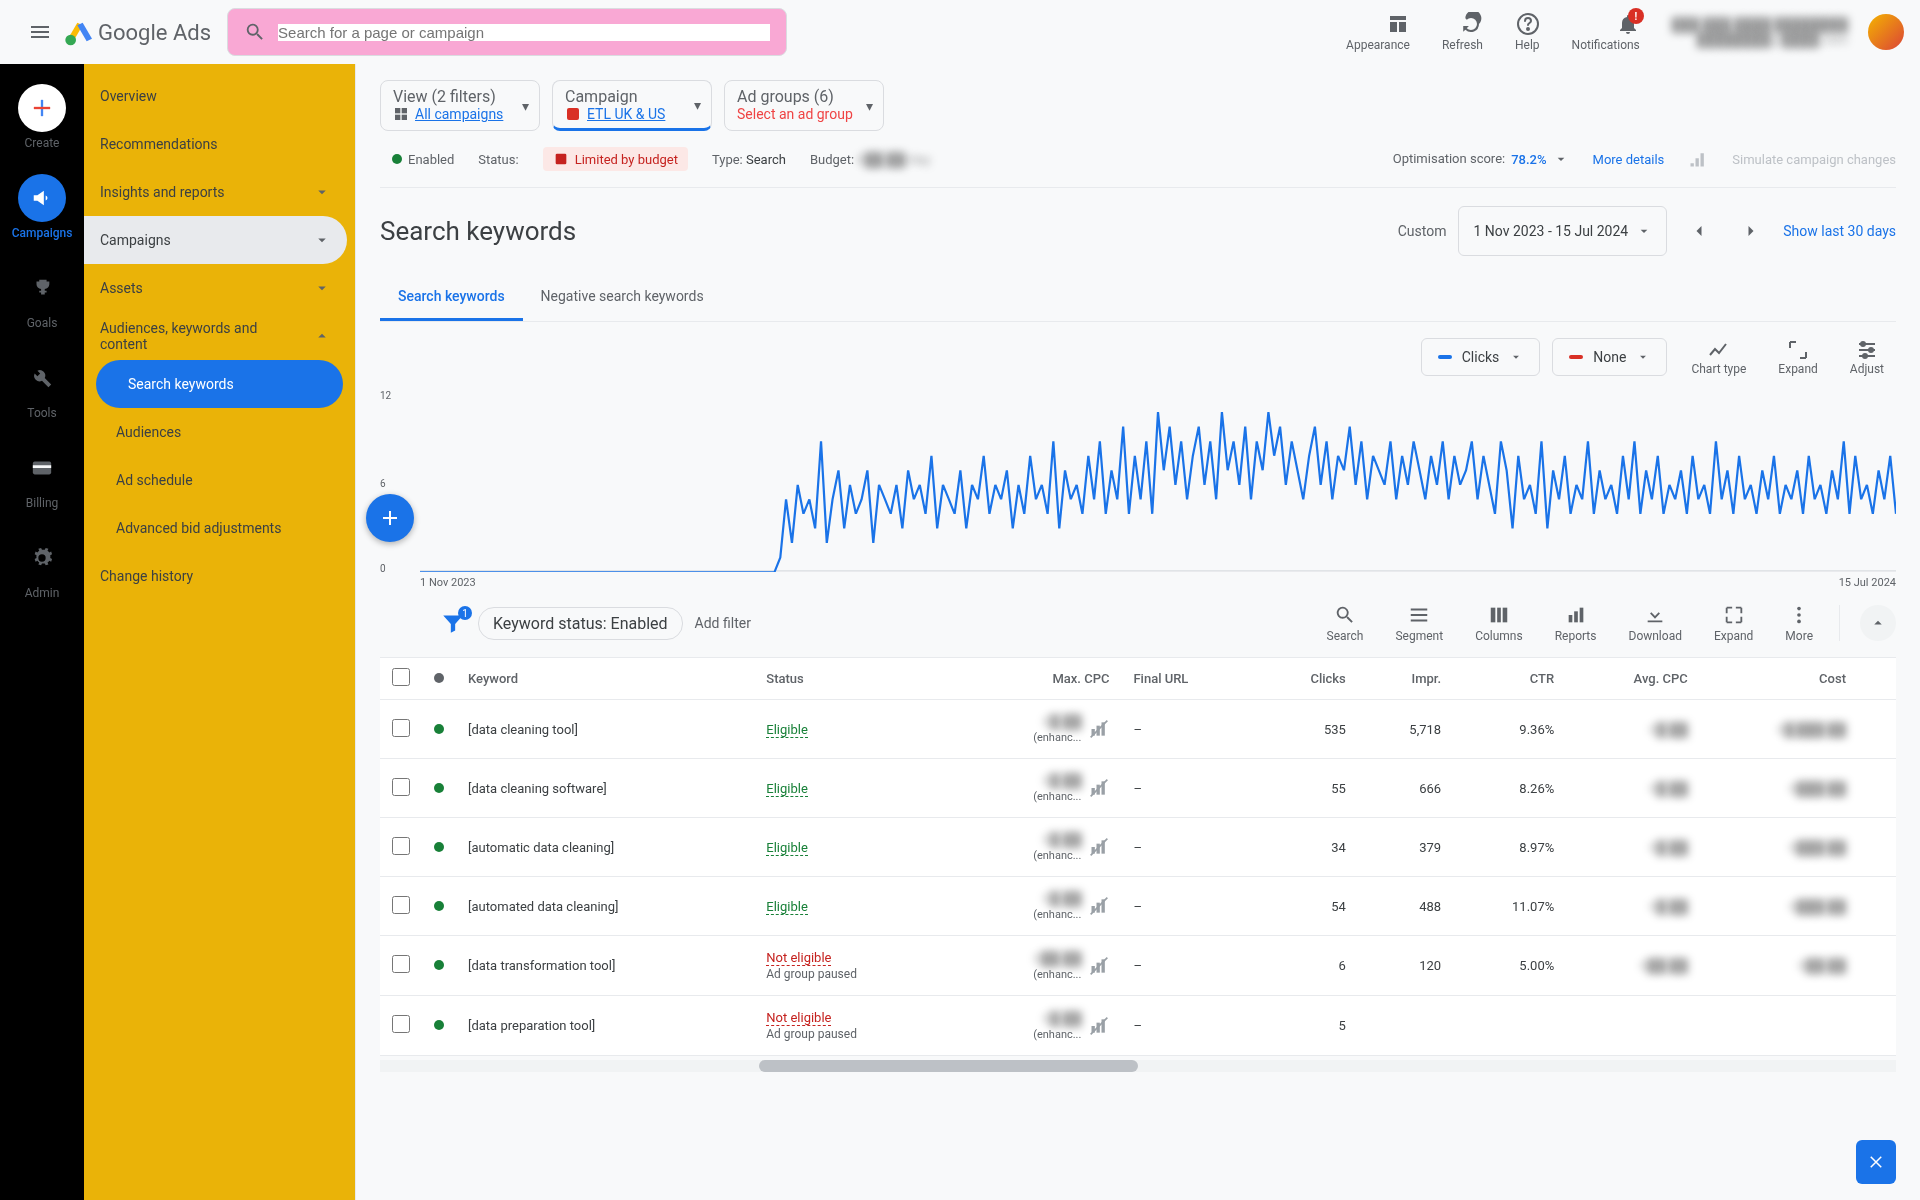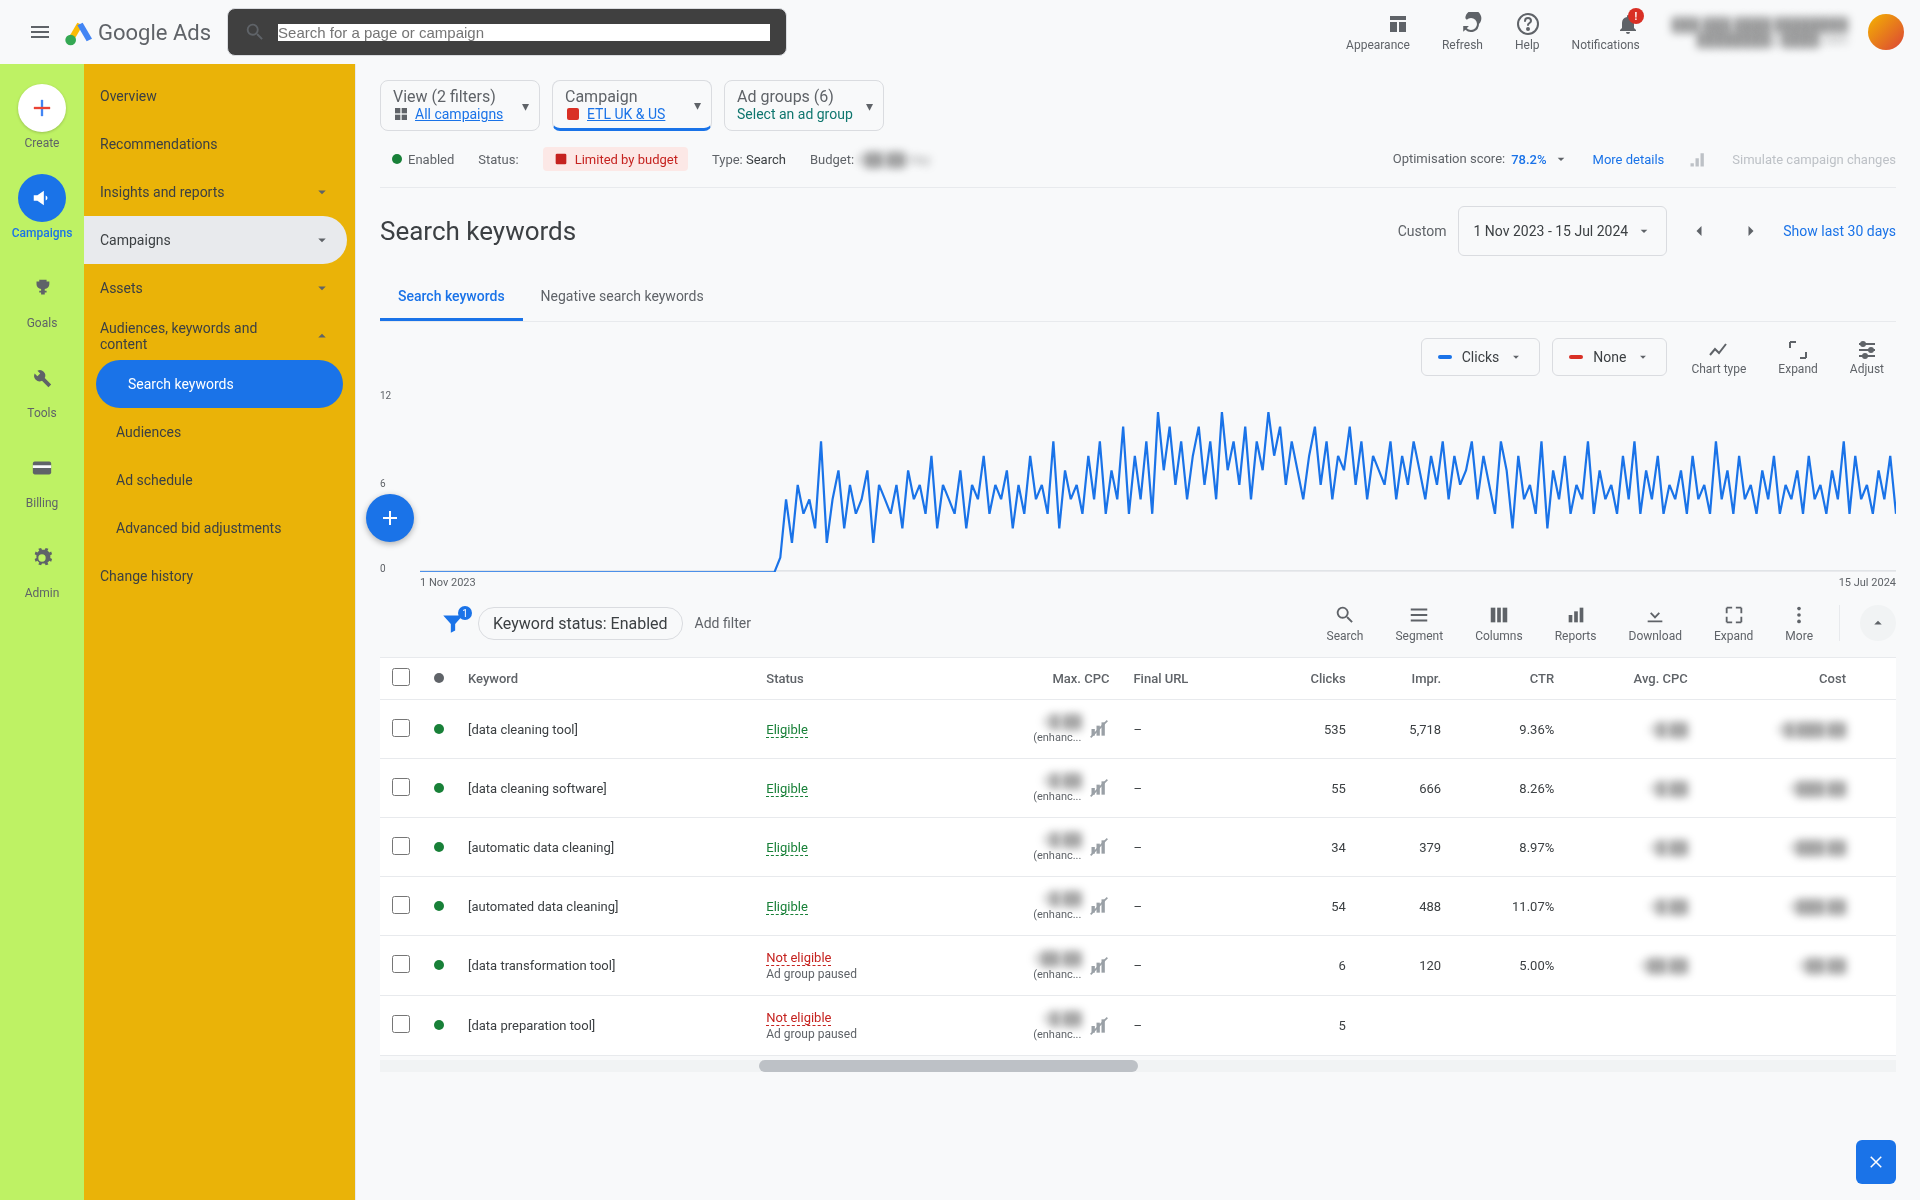--- a/index.html
+++ b/index.html
@@ -3,34 +3,34 @@
 <meta charset="utf-8">
 <style>
 * { box-sizing: border-box; margin: 0; padding: 0; }
 body { font-family: 'Google Sans', Roboto, Arial, sans-serif; background: #f8f9fa; color: #3c4043; font-size: 14px; overflow: hidden; width: 1920px; height: 1200px; }
 
 
 .header { height: 64px; display: flex; align-items: center; padding: 0 16px; background: #f8f9fa; }
 .menu-icon { width: 48px; height: 48px; display: flex; align-items: center; justify-content: center; border-radius: 50%; cursor: pointer; }
 .logo { display: flex; align-items: center; margin-right: 16px; }
 .logo-text { font-size: 22px; color: #5f6368; font-weight: 400; margin-left: 2px; }
-.search-box { flex: 0 0 560px; height: 48px; border: 1px solid #dadce0; border-radius: 8px; display: flex; align-items: center; padding: 0 16px; background: #404040; }
+.search-box { flex: 0 0 560px; height: 48px; border: 1px solid #dadce0; border-radius: 8px; display: flex; align-items: center; padding: 0 16px; background: #f9a8d4; }
 .search-box input { border: none; outline: none; flex: 1; font-size: 15px; margin-left: 12px; color: #5f6368; }
 .header-spacer { flex: 1; }
 .header-actions { display: flex; align-items: center; gap: 8px; }
 .header-action { display: flex; flex-direction: column; align-items: flex-end; padding: 4px 12px; cursor: pointer; color: #5f6368; }
 .header-action-icon { width: 24px; height: 24px; display: flex; align-items: center; justify-content: center; }
 .header-action-label { font-size: 12px; margin-top: 2px; }
 .notif-badge { position: relative; }
 .notif-badge::after { content: '!'; position: absolute; top: -4px; right: -4px; background: #d93025; color: #fff; width: 16px; height: 16px; border-radius: 50%; font-size: 10px; display: flex; align-items: center; justify-content: center; font-weight: bold; }
 .account-info { color: #bdc1c6; font-size: 13px; text-align: right; margin: 0 12px; }
 .avatar { width: 36px; height: 36px; border-radius: 50%; background: linear-gradient(135deg, #f4b400, #db4437); }
 
 
-.left-rail { position: absolute; left: 0; top: 64px; bottom: 0; width: 84px; background: #bef264; display: flex; flex-direction: column; align-items: center; padding-top: 12px; gap: 8px; }
+.left-rail { position: absolute; left: 0; top: 64px; bottom: 0; width: 84px; background: #000000; display: flex; flex-direction: column; align-items: center; padding-top: 12px; gap: 8px; }
 .rail-item { display: flex; flex-direction: column; align-items: center; padding: 8px 4px; cursor: pointer; color: #5f6368; width: 72px; border-radius: 8px; }
 .rail-item-icon { width: 48px; height: 48px; border-radius: 50%; display: flex; align-items: center; justify-content: center; }
 .rail-item.create .rail-item-icon { background: #fff; box-shadow: 0 1px 3px rgba(0,0,0,0.2); }
 .rail-item.active .rail-item-icon { background: #1a73e8; color: #fff; }
 .rail-item-label { font-size: 12px; margin-top: 4px; }
 .rail-item.active .rail-item-label { color: #1a73e8; font-weight: 500; }
 
 
 .nav-sidebar { position: absolute; left: 84px; top: 64px; bottom: 0; width: 272px; background: #eab308; border-right: 1px solid #e8eaed; padding-top: 8px; }
 .nav-item { height: 48px; display: flex; align-items: center; padding: 0 16px; cursor: pointer; color: #3c4043; border-radius: 0 24px 24px 0; margin-right: 8px; font-size: 14px; justify-content: space-between; }
@@ -39,21 +39,21 @@
 .nav-subitem { padding-left: 32px; }
 
 
 .main { position: absolute; left: 356px; top: 64px; right: 0; bottom: 0; padding: 16px 24px 0 24px; overflow: hidden; }
 
 
 .context-bar { display: flex; gap: 12px; margin-bottom: 8px; }
 .context-chip { border: 1px solid #dadce0; border-radius: 8px; padding: 6px 12px; display: flex; flex-direction: column; min-width: 160px; position: relative; cursor: pointer; }
 .context-chip-label { font-size: 16px; color: #5f6368; }
 .context-chip-value { font-size: 14px; color: #1a73e8; text-decoration: underline; display: flex; align-items: center; gap: 6px; }
-.context-chip-value.plain { color: #0f766e; text-decoration: none; }
+.context-chip-value.plain { color: #ef4444; text-decoration: none; }
 .context-chip .caret { position: absolute; right: 10px; top: 50%; transform: translateY(-50%); color: #5f6368; }
 .context-chip.active { border-bottom: 3px solid #1a73e8; }
 
 
 .status-line { display: flex; align-items: center; gap: 24px; padding: 8px 0 16px 12px; border-bottom: 1px solid #e8eaed; font-size: 13px; color: #5f6368; }
 .status-dot { width: 10px; height: 10px; border-radius: 50%; background: #188038; display: inline-block; margin-right: 6px; }
 .status-badge-red { background: #fce8e6; color: #c5221f; padding: 4px 10px; border-radius: 4px; display: flex; align-items: center; gap: 6px; }
 .score-bar { display: flex; align-items: center; gap: 6px; color: #5f6368; }
 .sim-link { color: #bdc1c6; }
 

